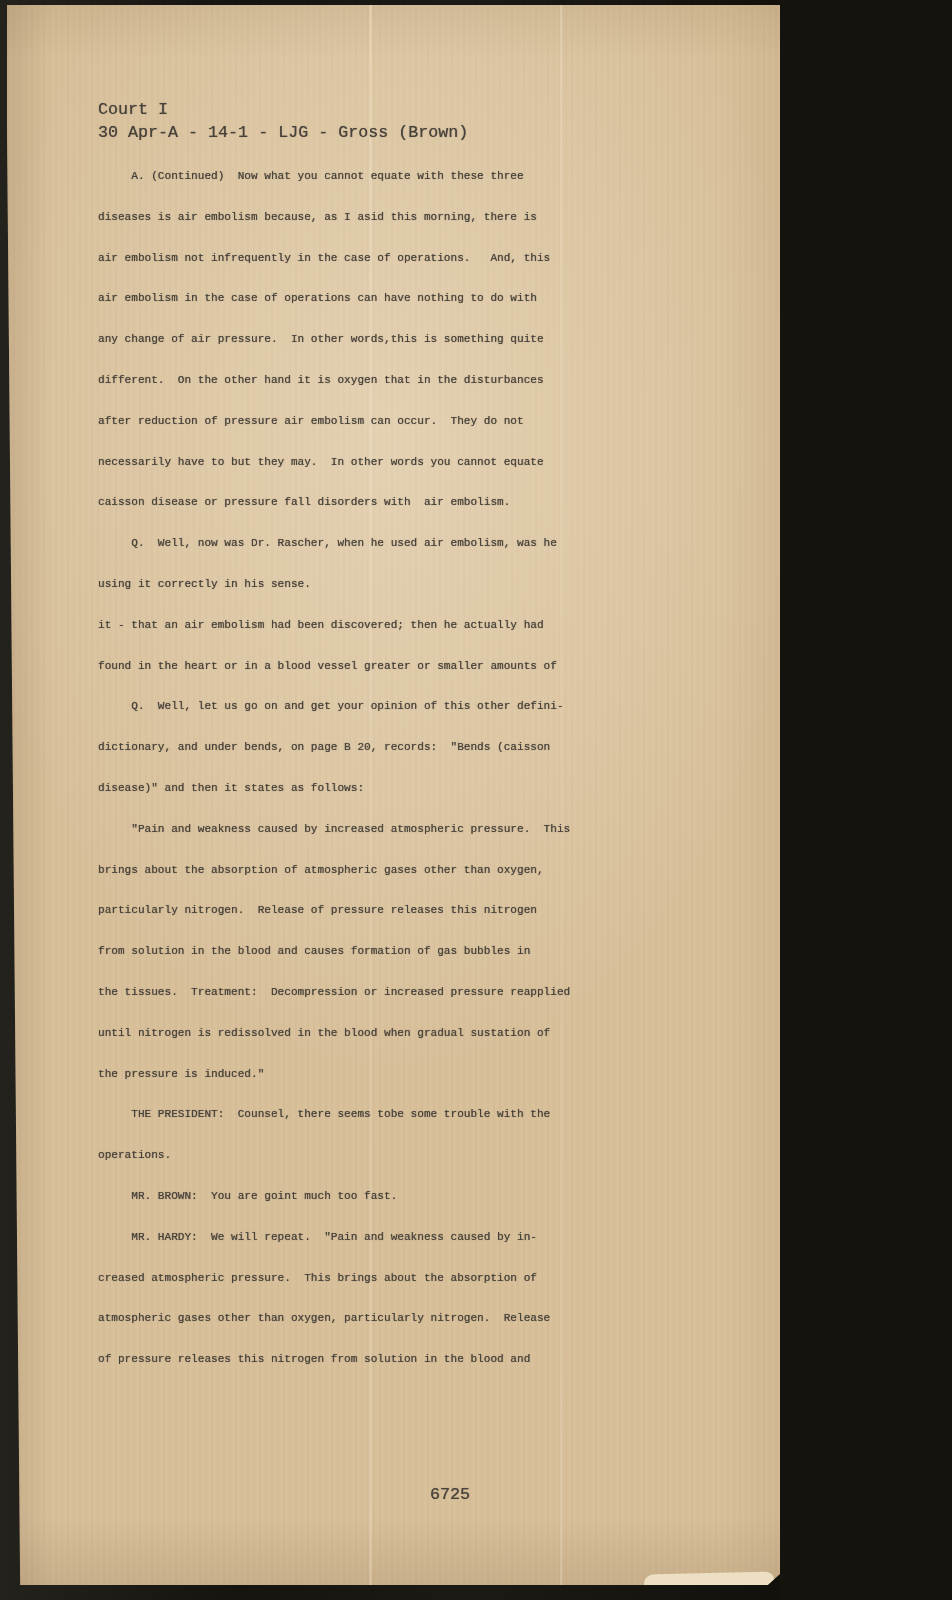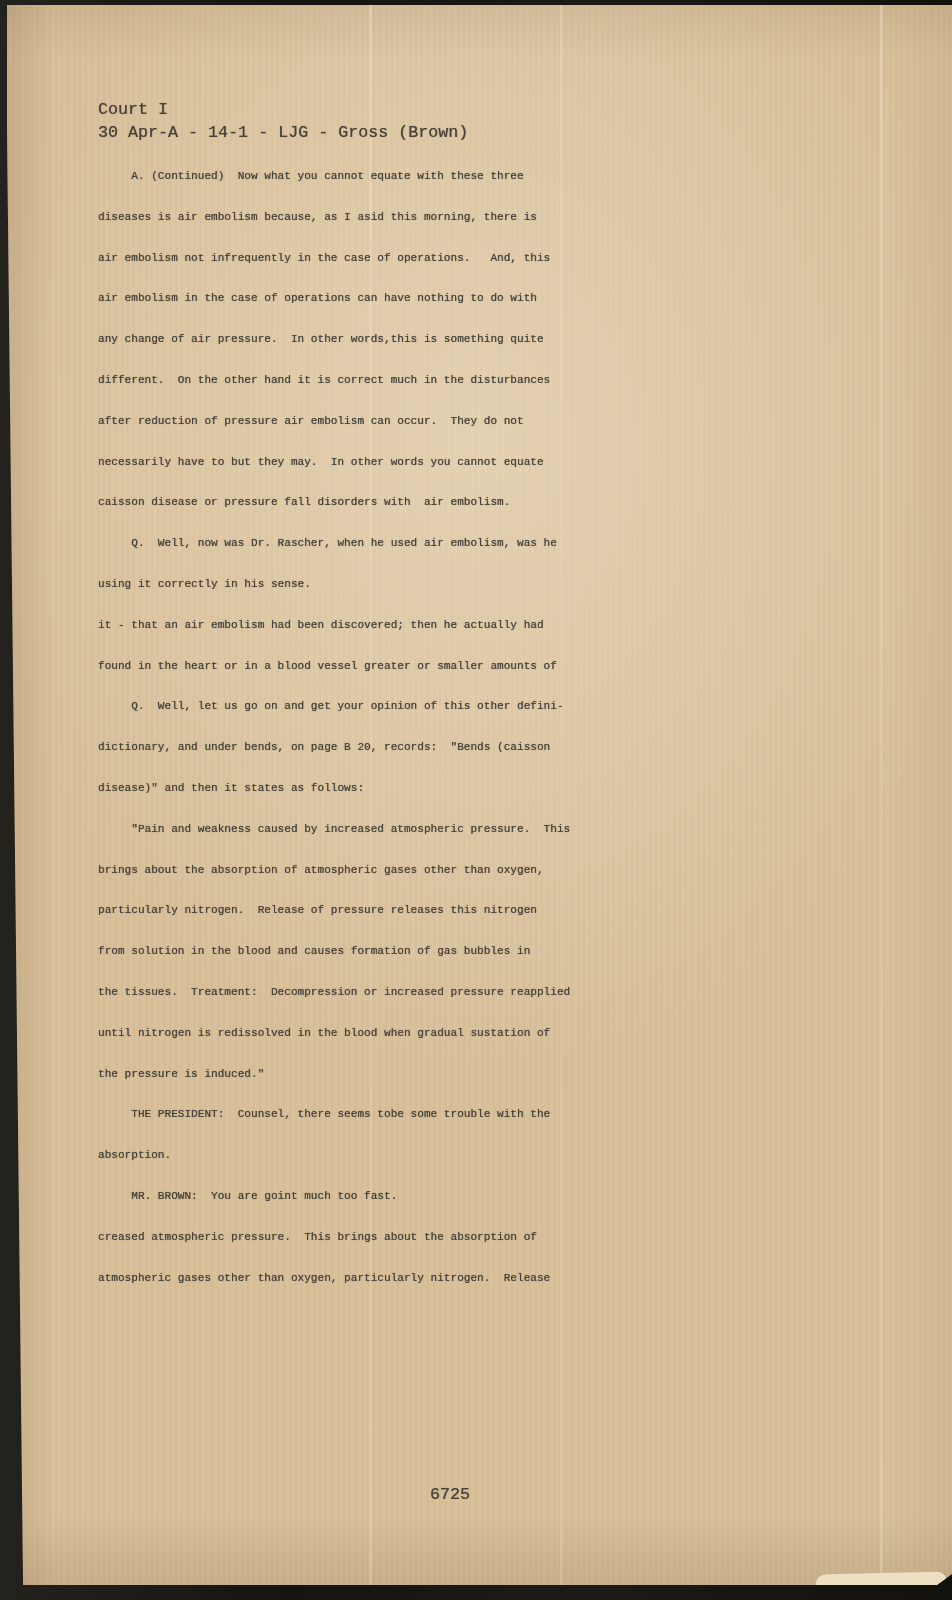--- a/index.html
+++ b/index.html
@@ -4,21 +4,21 @@
 <style>
   html, body { margin: 0; padding: 0; }
   body {
     width: 952px; height: 1600px;
     background: #14130e;
     font-family: "Liberation Mono", "DejaVu Sans Mono", monospace;
     overflow: hidden;
   }
   .scan {
     position: relative;
-    width: 952px; height: 1600px;
+    width: 780px; height: 1600px;
     background: linear-gradient(90deg, #23221c 0%, #15140f 30%, #1b1a14 60%, #12110c 100%);
     overflow: hidden;
   }
   .paper {
     position: absolute;
     left: 7px; top: 5px; right: 0; bottom: 15px;
     background-color: #d8c09b;
     background-image:
       radial-gradient(ellipse 75% 55% at 50% 28%, rgba(249,239,219,0.38), rgba(249,239,219,0) 72%),
       repeating-linear-gradient(90deg, rgba(146,116,76,0.055) 0px, rgba(146,116,76,0.055) 2px, rgba(0,0,0,0) 2px, rgba(0,0,0,0) 6px),
@@ -80,21 +80,21 @@
         <div class="line">     A. (Continued)  Now what you cannot equate with these three</div>
 
         <div class="line">diseases is air embolism because, as I asid this morning, there is</div>
 
         <div class="line">air embolism not infrequently in the case of operations.   And, this</div>
 
         <div class="line">air embolism in the case of operations can have nothing to do with</div>
 
         <div class="line">any change of air pressure.  In other words,this is something quite</div>
 
-        <div class="line">different.  On the other hand it is correct much in the disturbances</div>
+        <div class="line">different.  On the other hand it is oxygen that in the disturbances</div>
 
         <div class="line">after reduction of pressure air embolism can occur.  They do not</div>
 
         <div class="line">necessarily have to but they may.  In other words you cannot equate</div>
 
         <div class="line">caisson disease or pressure fall disorders with  air embolism.</div>
 
         <div class="line">     Q.  Well, now was Dr. Rascher, when he used air embolism, was he</div>
 
         <div class="line">using it correctly in his sense.</div>
@@ -121,26 +121,28 @@
         <div class="line">from solution in the blood and causes formation of gas bubbles in</div>
 
         <div class="line">the tissues.  Treatment:  Decompression or increased pressure reapplied</div>
 
         <div class="line">until nitrogen is redissolved in the blood when gradual sustation of</div>
 
         <div class="line">the pressure is induced."</div>
 
         <div class="line">     THE PRESIDENT:  Counsel, there seems tobe some trouble with the</div>
 
-        <div class="line">absorption.</div>
+        <div class="line">operations.</div>
 
         <div class="line">     MR. BROWN:  You are goint much too fast.</div>
 
+        <div class="line">     MR. HARDY:  We will repeat.  "Pain and weakness caused by in-</div>
 
         <div class="line">creased atmospheric pressure.  This brings about the absorption of</div>
 
         <div class="line">atmospheric gases other than oxygen, particularly nitrogen.  Release</div>
 
+        <div class="line">of pressure releases this nitrogen from solution in the blood and</div>
       </div>
 
     <div class="pagenum line txt">6725</div>
   </div>
 </div>
 
 </body></html>

